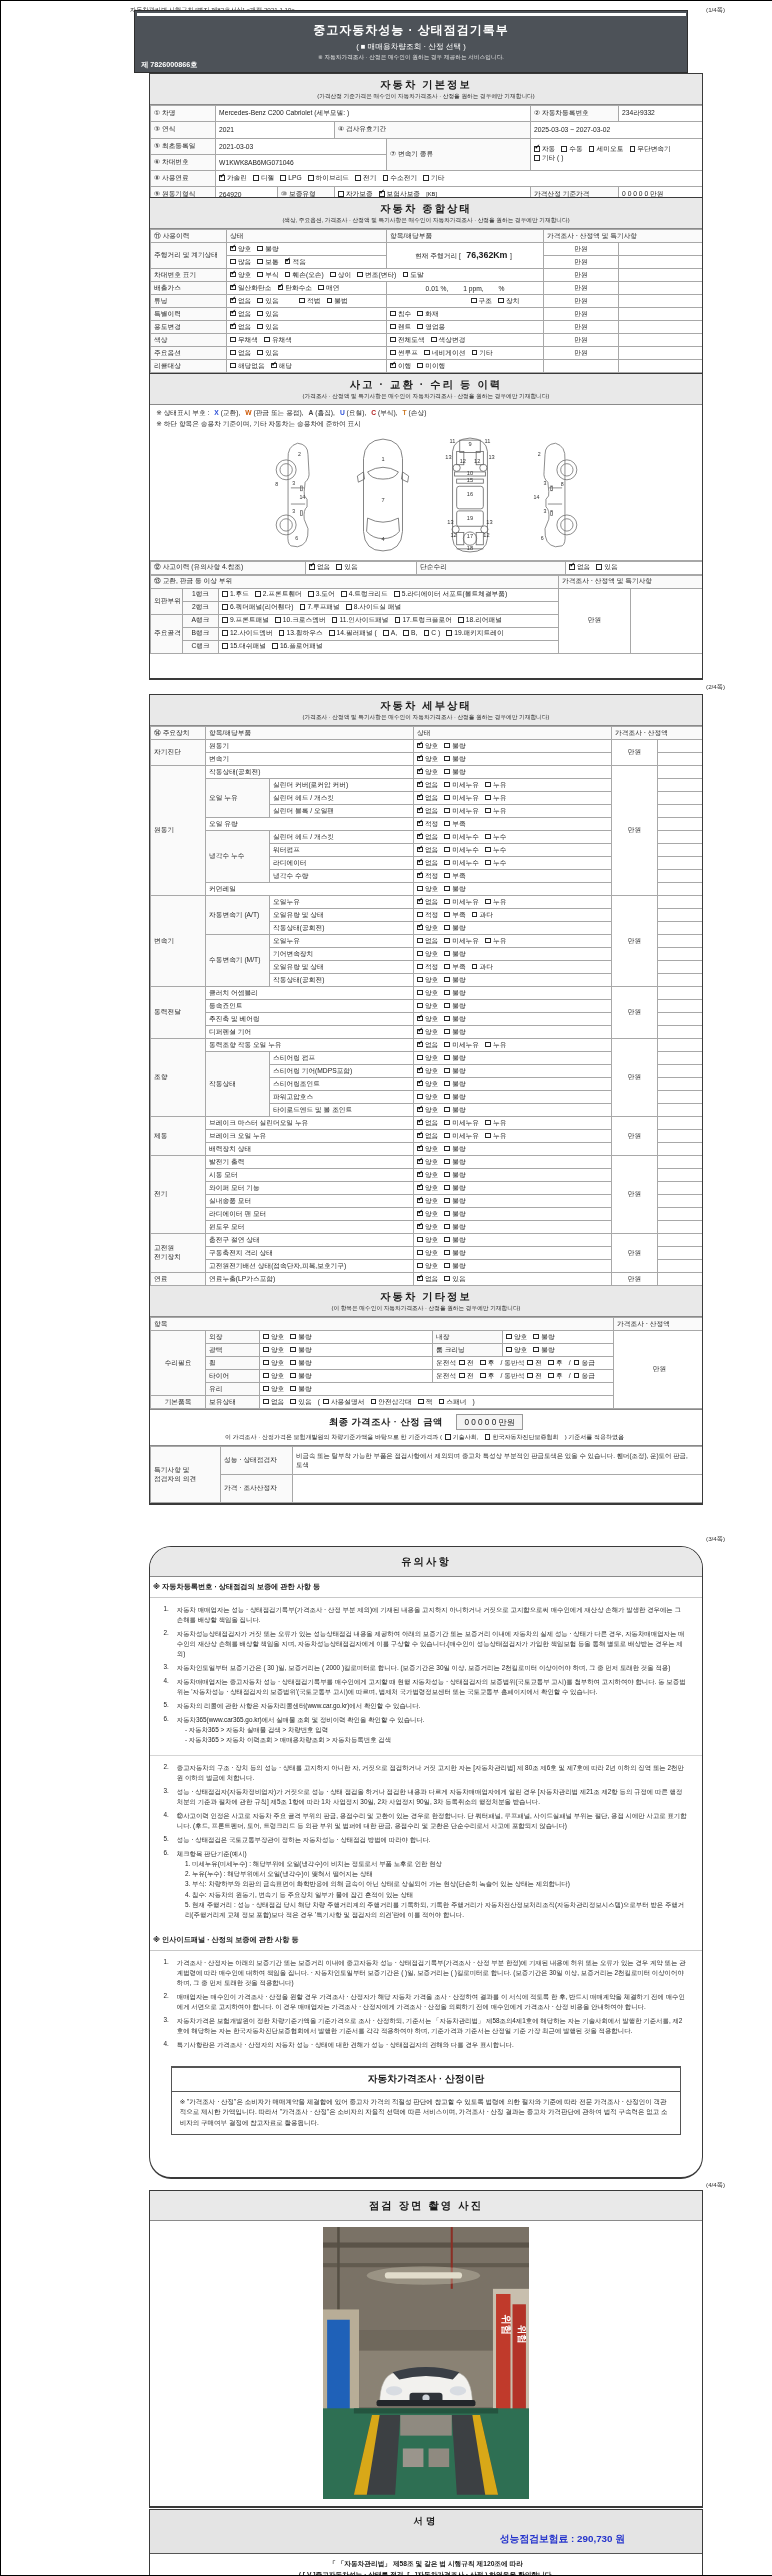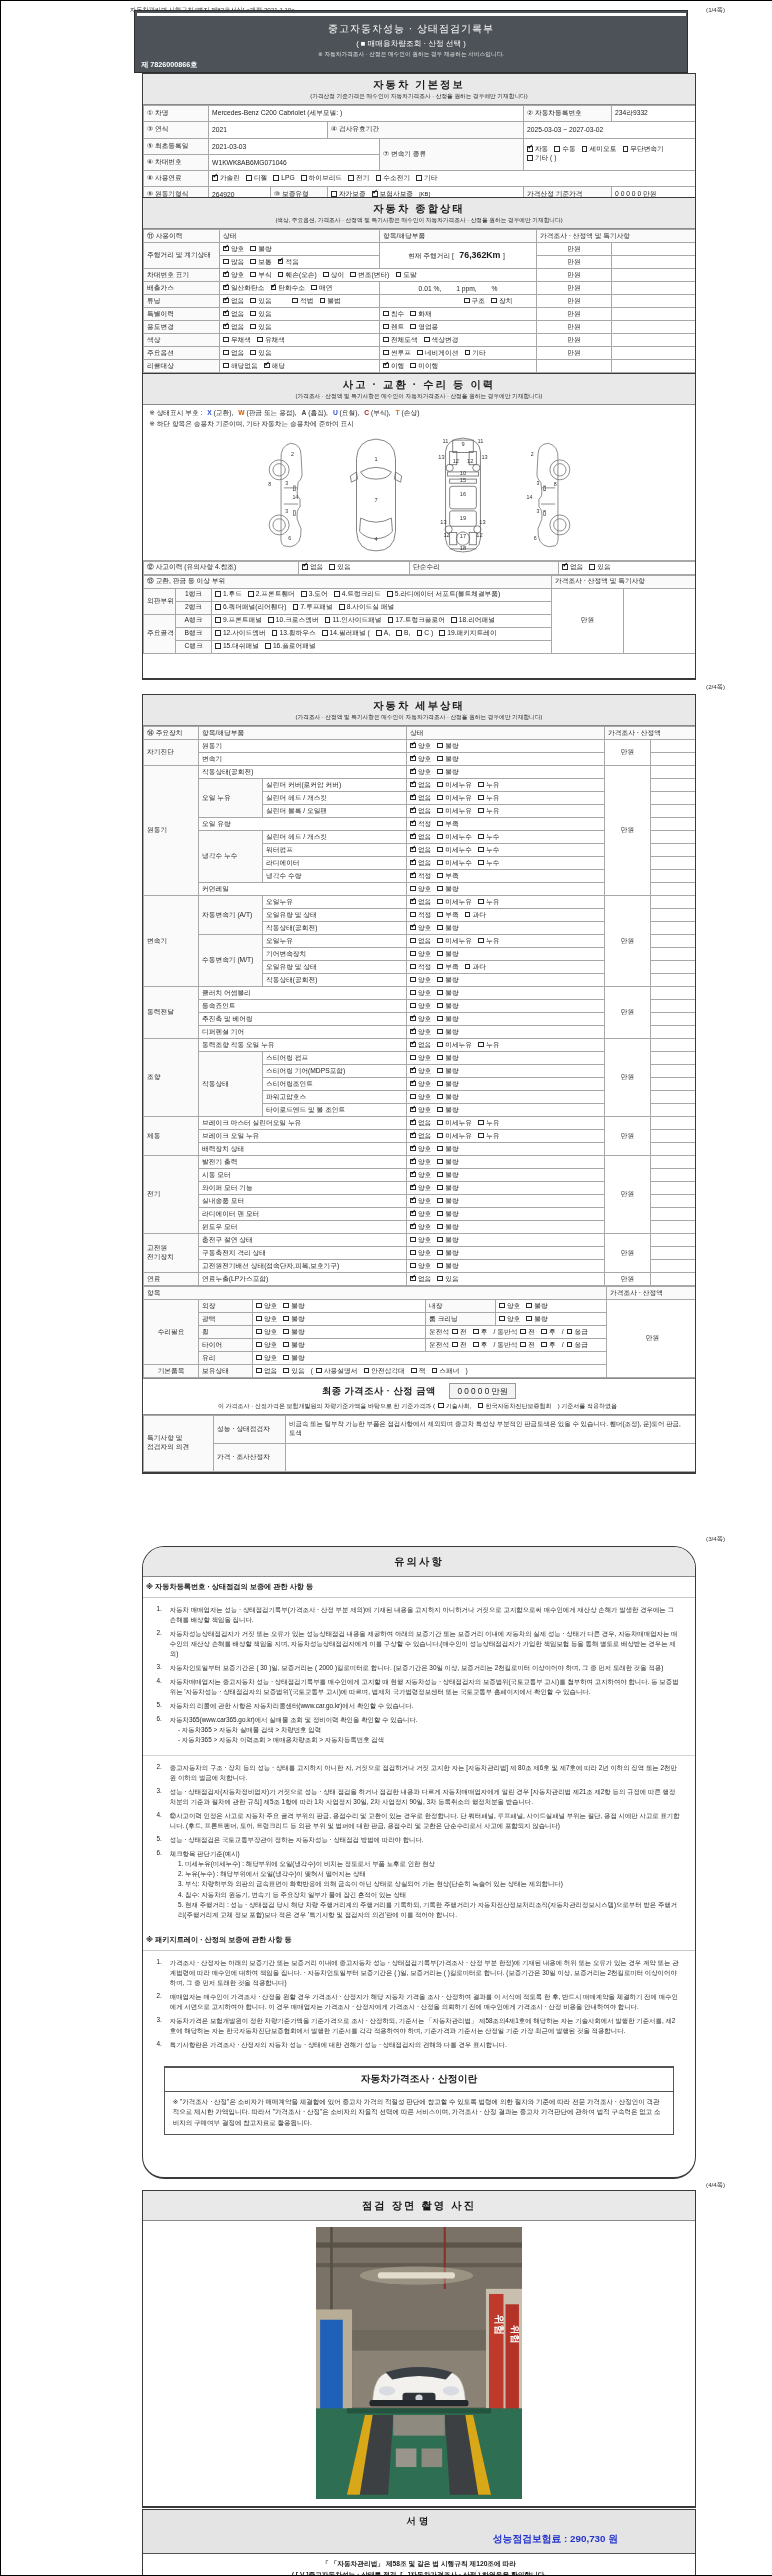--- a/index.html
+++ b/index.html
@@ -1,24 +1,24 @@
 <!DOCTYPE html>
 <html style="font-size:8.2px"><head>
 <meta charset="utf-8">
 <style>
   * { box-sizing: border-box; margin:0; padding:0; }
   body { background:#fff; font-family:"Liberation Sans","DejaVu Sans",sans-serif; color:#1a1a1a; }
   .sheet { position:relative; width:773px; height:2576px; background:#fff; border:0.5px solid #000; overflow:hidden; }
   .law-note { position:absolute; top:5.2px; left:129px; font-size:6.2px; color:#333; }
   .pgmark { position:absolute; right:47px; font-size:6.2px; color:#333; }
-  .sec { position:absolute; left:141px; width:554px; background:#fff; border:1px solid #3a3a3a; border-bottom-width:2.6px; overflow:hidden; }
+  .sec { position:absolute; left:148px; width:554px; background:#fff; border:1px solid #3a3a3a; border-bottom-width:2.6px; overflow:hidden; }
   
   .dhead { position:absolute; top:9.3px; left:133px; width:554px; height:63px; background:#4d5258; border:0.5px solid #2e2e2e; }
   .dhead .stripe { position:absolute; top:2.1px; left:1.5px; right:1.5px; height:2.6px; background:#fff; }
-  .dhead .t1 { margin-top:10.3px; text-align:center; color:#fff; font-size:10px; font-weight:normal; letter-spacing:1px; }
+  .dhead .t1 { margin-top:10.3px; text-align:center; color:#fff; font-size:12px; font-weight:bold; letter-spacing:1px; }
   .dhead .t2 { margin-top:3.1px; text-align:center; color:#fff; font-size:7.7px; }
   .dhead .t3 { margin-top:2.1px; text-align:center; color:#e8e8e8; font-size:5.7px; }
   .dhead .docno { position:absolute; left:6.2px; bottom:2.6px; color:#fff; font-size:7.2px; font-weight:bold; }
   .band { background:#e9e9e9; border-bottom:0.5px solid #8a8a8a; padding:3.6px 0 3.1px 0; }
   .band .bt { text-align:center; font-size:10.3px; font-weight:bold; letter-spacing:2.1px; }
   .band .bs { text-align:center; font-size:5.7px; margin-top:1.5px; color:#222; }
   table { border-collapse:collapse; width:100%; table-layout:fixed; }
   td, th { border:0.5px solid #a8a8a8; font-size:6.7px; padding:1.5px 3.1px; vertical-align:middle; text-align:left; font-weight:normal; word-break:keep-all; }
   .basic td { padding:3.1px 3.1px; }
   .lblc { background:#fafafa; }
@@ -631,20 +631,24 @@
           </tr>
           <tr>
             <td class="lblc" rowspan="1">연료</td>
             <td colspan="2">연료누출(LP가스포함)</td>
             <td><span class="opt"><span class="cb on"></span><span>없음</span></span><span class="opt"><span class="cb"></span><span>있음</span></span></td>
             <td class="price" rowspan="1">만원</td>
             <td class="blankc"></td>
           </tr>
         </tbody>
     </table>
+    <div class="band">
+      <div class="bt">자동차 기타정보</div>
+      <div class="bs">(이 항목은 매수인이 자동차가격조사 · 산정을 원하는 경우에만 기재합니다)</div>
+    </div>
     <table>
       <colgroup>
           <col style="width:55px">
           <col style="width:54px">
           <col style="width:173px">
           <col style="width:70px">
           <col style="width:111px">
           <col style="width:92px">
         </colgroup>
       <thead>
@@ -764,21 +768,21 @@
         </div>
         <div class="ni">
           <span class="no">5.</span>
           <div class="nt">성능 · 상태점검은 국토교통부장관이 정하는 자동차성능 · 상태점검 방법에 따라야 합니다.</div>
         </div>
         <div class="ni">
           <span class="no">6.</span>
           <div class="nt">체크항목 판단기준(예시)<div class="nsub">1. 미세누유(미세누수) : 해당부위에 오일(냉각수)이 비치는 정도로서 부품 노후로 인한 현상</div><div class="nsub">2. 누유(누수) : 해당부위에서 오일(냉각수)이 맺혀서 떨어지는 상태</div><div class="nsub">3. 부식: 차량하부와 외판의 금속표면이 화학반응에 의해 금속이 아닌 상태로 상실되어 가는 현상(단순히 녹슬어 있는 상태는 제외합니다)</div><div class="nsub">4. 침수: 자동차의 원동기, 변속기 등 주요장치 일부가 물에 잠긴 흔적이 있는 상태</div><div class="nsub">5. 현재 주행거리 : 성능 · 상태점검 당시 해당 차량 주행거리계의 주행거리를 기록하되, 기록한 주행거리가 자동차전산정보처리조직(자동차관리정보시스템)으로부터 받은 주행거리(주행거리계 교체 정보 포함)보다 적은 경우 '특기사항 및 점검자의 의견'란에 이를 적어야 합니다.</div></div>
         </div>
       </div>
-    <div class="nhead">※ 패키지트레이 · 산정의 보증에 관한 사항 등</div>
+    <div class="nhead">※ 인사이드패널 · 산정의 보증에 관한 사항 등</div>
     <div class="nbody" id="n3">
         <div class="ni">
           <span class="no">1.</span>
           <div class="nt">가격조사 · 산정자는 아래의 보증기간 또는 보증거리 이내에 중고자동차 성능 · 상태점검기록부(가격조사 · 산정 부분 한정)에 기재된 내용에 허위 또는 오류가 있는 경우 계약 또는 관계법령에 따라 매수인에 대하여 책임을 집니다.  · 자동차인도일부터 보증기간은 (      )일, 보증거리는 (      )킬로미터로 합니다. (보증기간은 30일 이상, 보증거리는 2천킬로미터 이상이어야 하며, 그 중 먼저 도래한 것을 적용합니다)</div>
         </div>
         <div class="ni">
           <span class="no">2.</span>
           <div class="nt">매매업자는 매수인이 가격조사 · 산정을 원할 경우 가격조사 · 산정자가 해당 자동차 가격을 조사 · 산정하여 결과를 이 서식에 적도록 한 후, 반드시 매매계약을 체결하기 전에 매수인에게 서면으로 고지하여야 합니다. 이 경우 매매업자는 가격조사 · 산정자에게 가격조사 · 산정을 의뢰하기 전에 매수인에게 가격조사 · 산정 비용을 안내하여야 합니다.</div>
         </div>
         <div class="ni">

